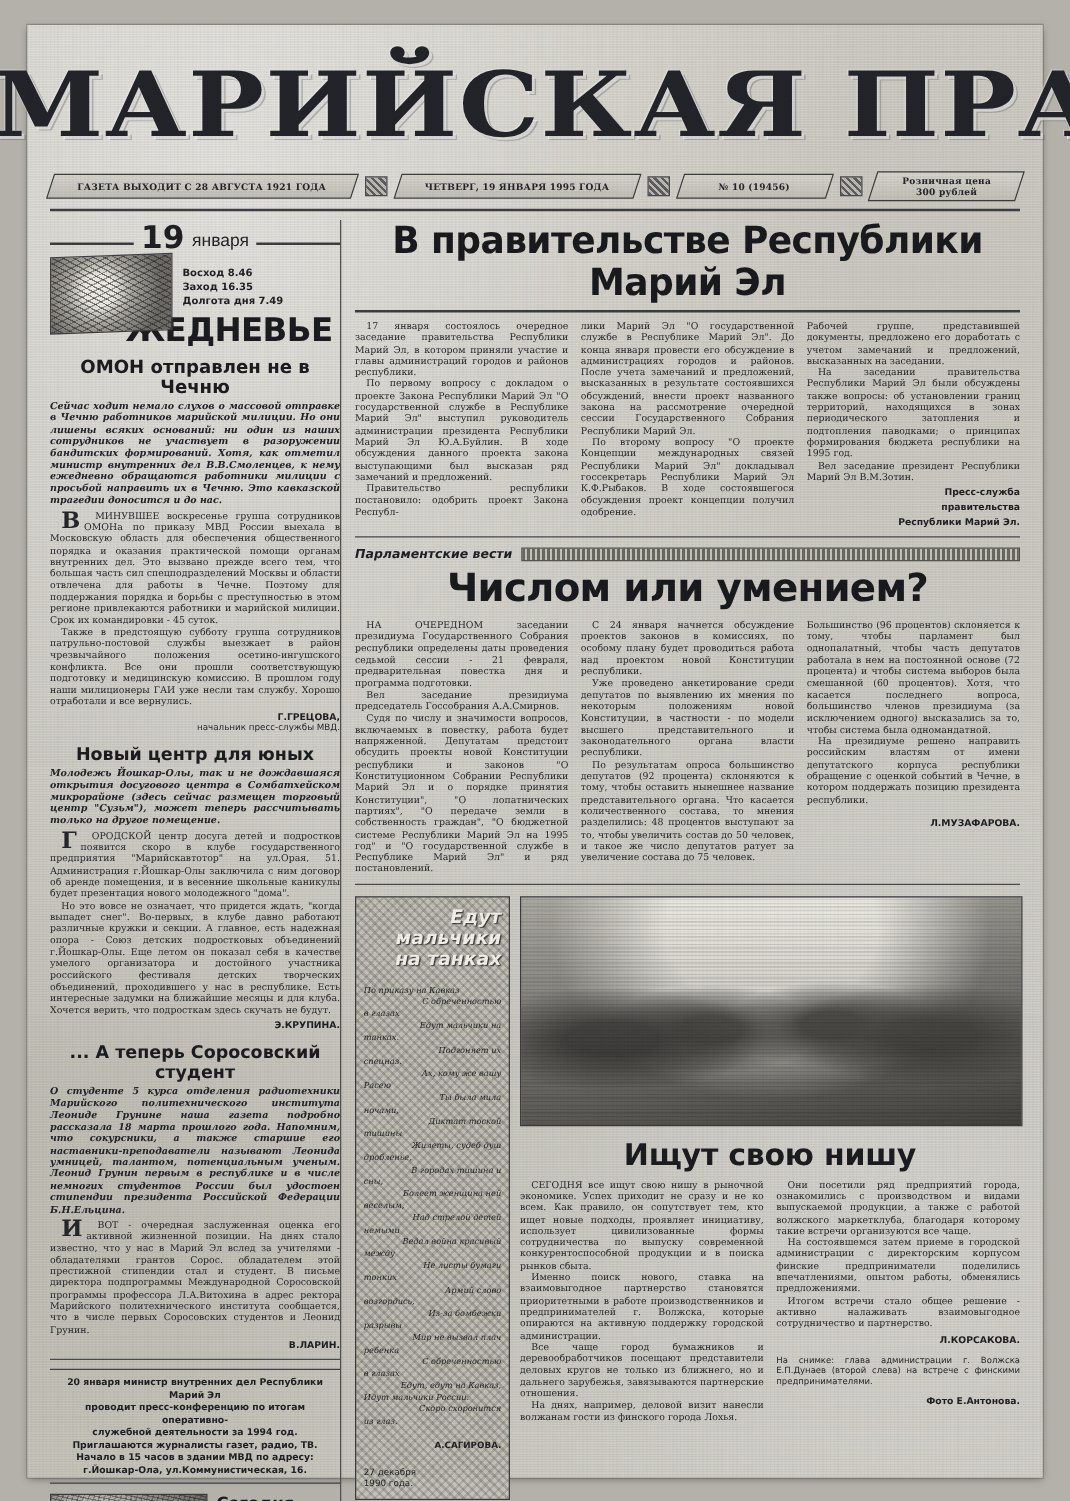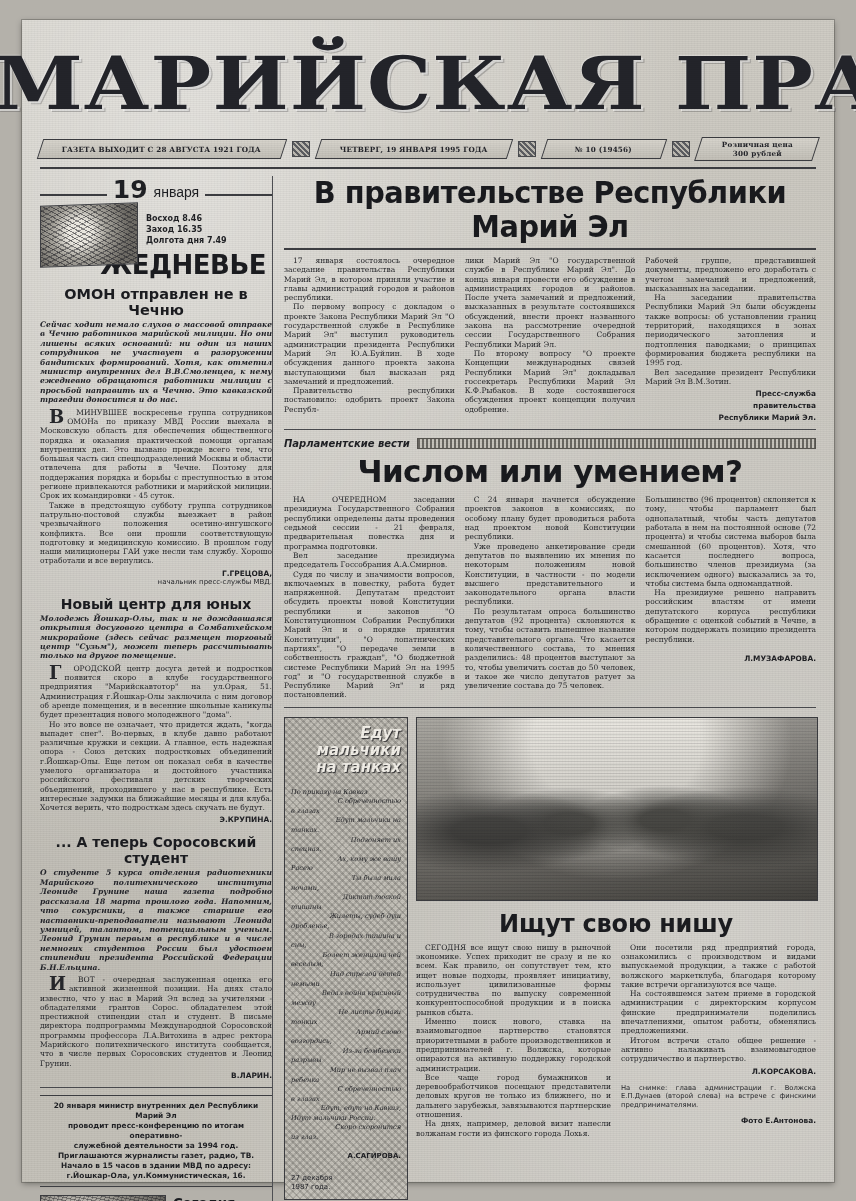--- a/index.html
+++ b/index.html
@@ -426,21 +426,21 @@
                   <div class="ln ind">С обреченностью</div>
                   <div class="ln">в глазах</div>
                   <div class="ln ind">Едут, едут на Кавказ,</div>
                   <div class="ln">Идут мальчики России.</div>
                   <div class="ln ind">Скоро схоронится</div>
                   <div class="ln">из глаз.</div>
                 </div>
            <div class="poem-sig">А.САГИРОВА.</div>
            <div class="poem-date">
              <div>27 декабря</div>
-             <div>1987 года.</div>
+             <div>1990 года.</div>
            </div>
          </div>
 
          <div class="right-lower">
            <div class="photo"></div>
            <div class="h3-art">Ищут свою нишу</div>
            <div class="three g2">
              <div>
                <p class="body-txt">СЕГОДНЯ все ищут свою нишу в рыночной экономике. Успех приходит не сразу и не ко всем. Как правило, он сопутствует тем, кто ищет новые подходы, проявляет инициативу, использует цивилизованные формы сотрудничества по выпуску современной конкурентоспособной продукции и в поиска рынков сбыта.</p>
                <p class="body-txt">Именно поиск нового, ставка на взаимовыгодное партнерство становятся приоритетными в работе производственников и предпринимателей г. Волжска, которые опираются на активную поддержку городской администрации.</p>

